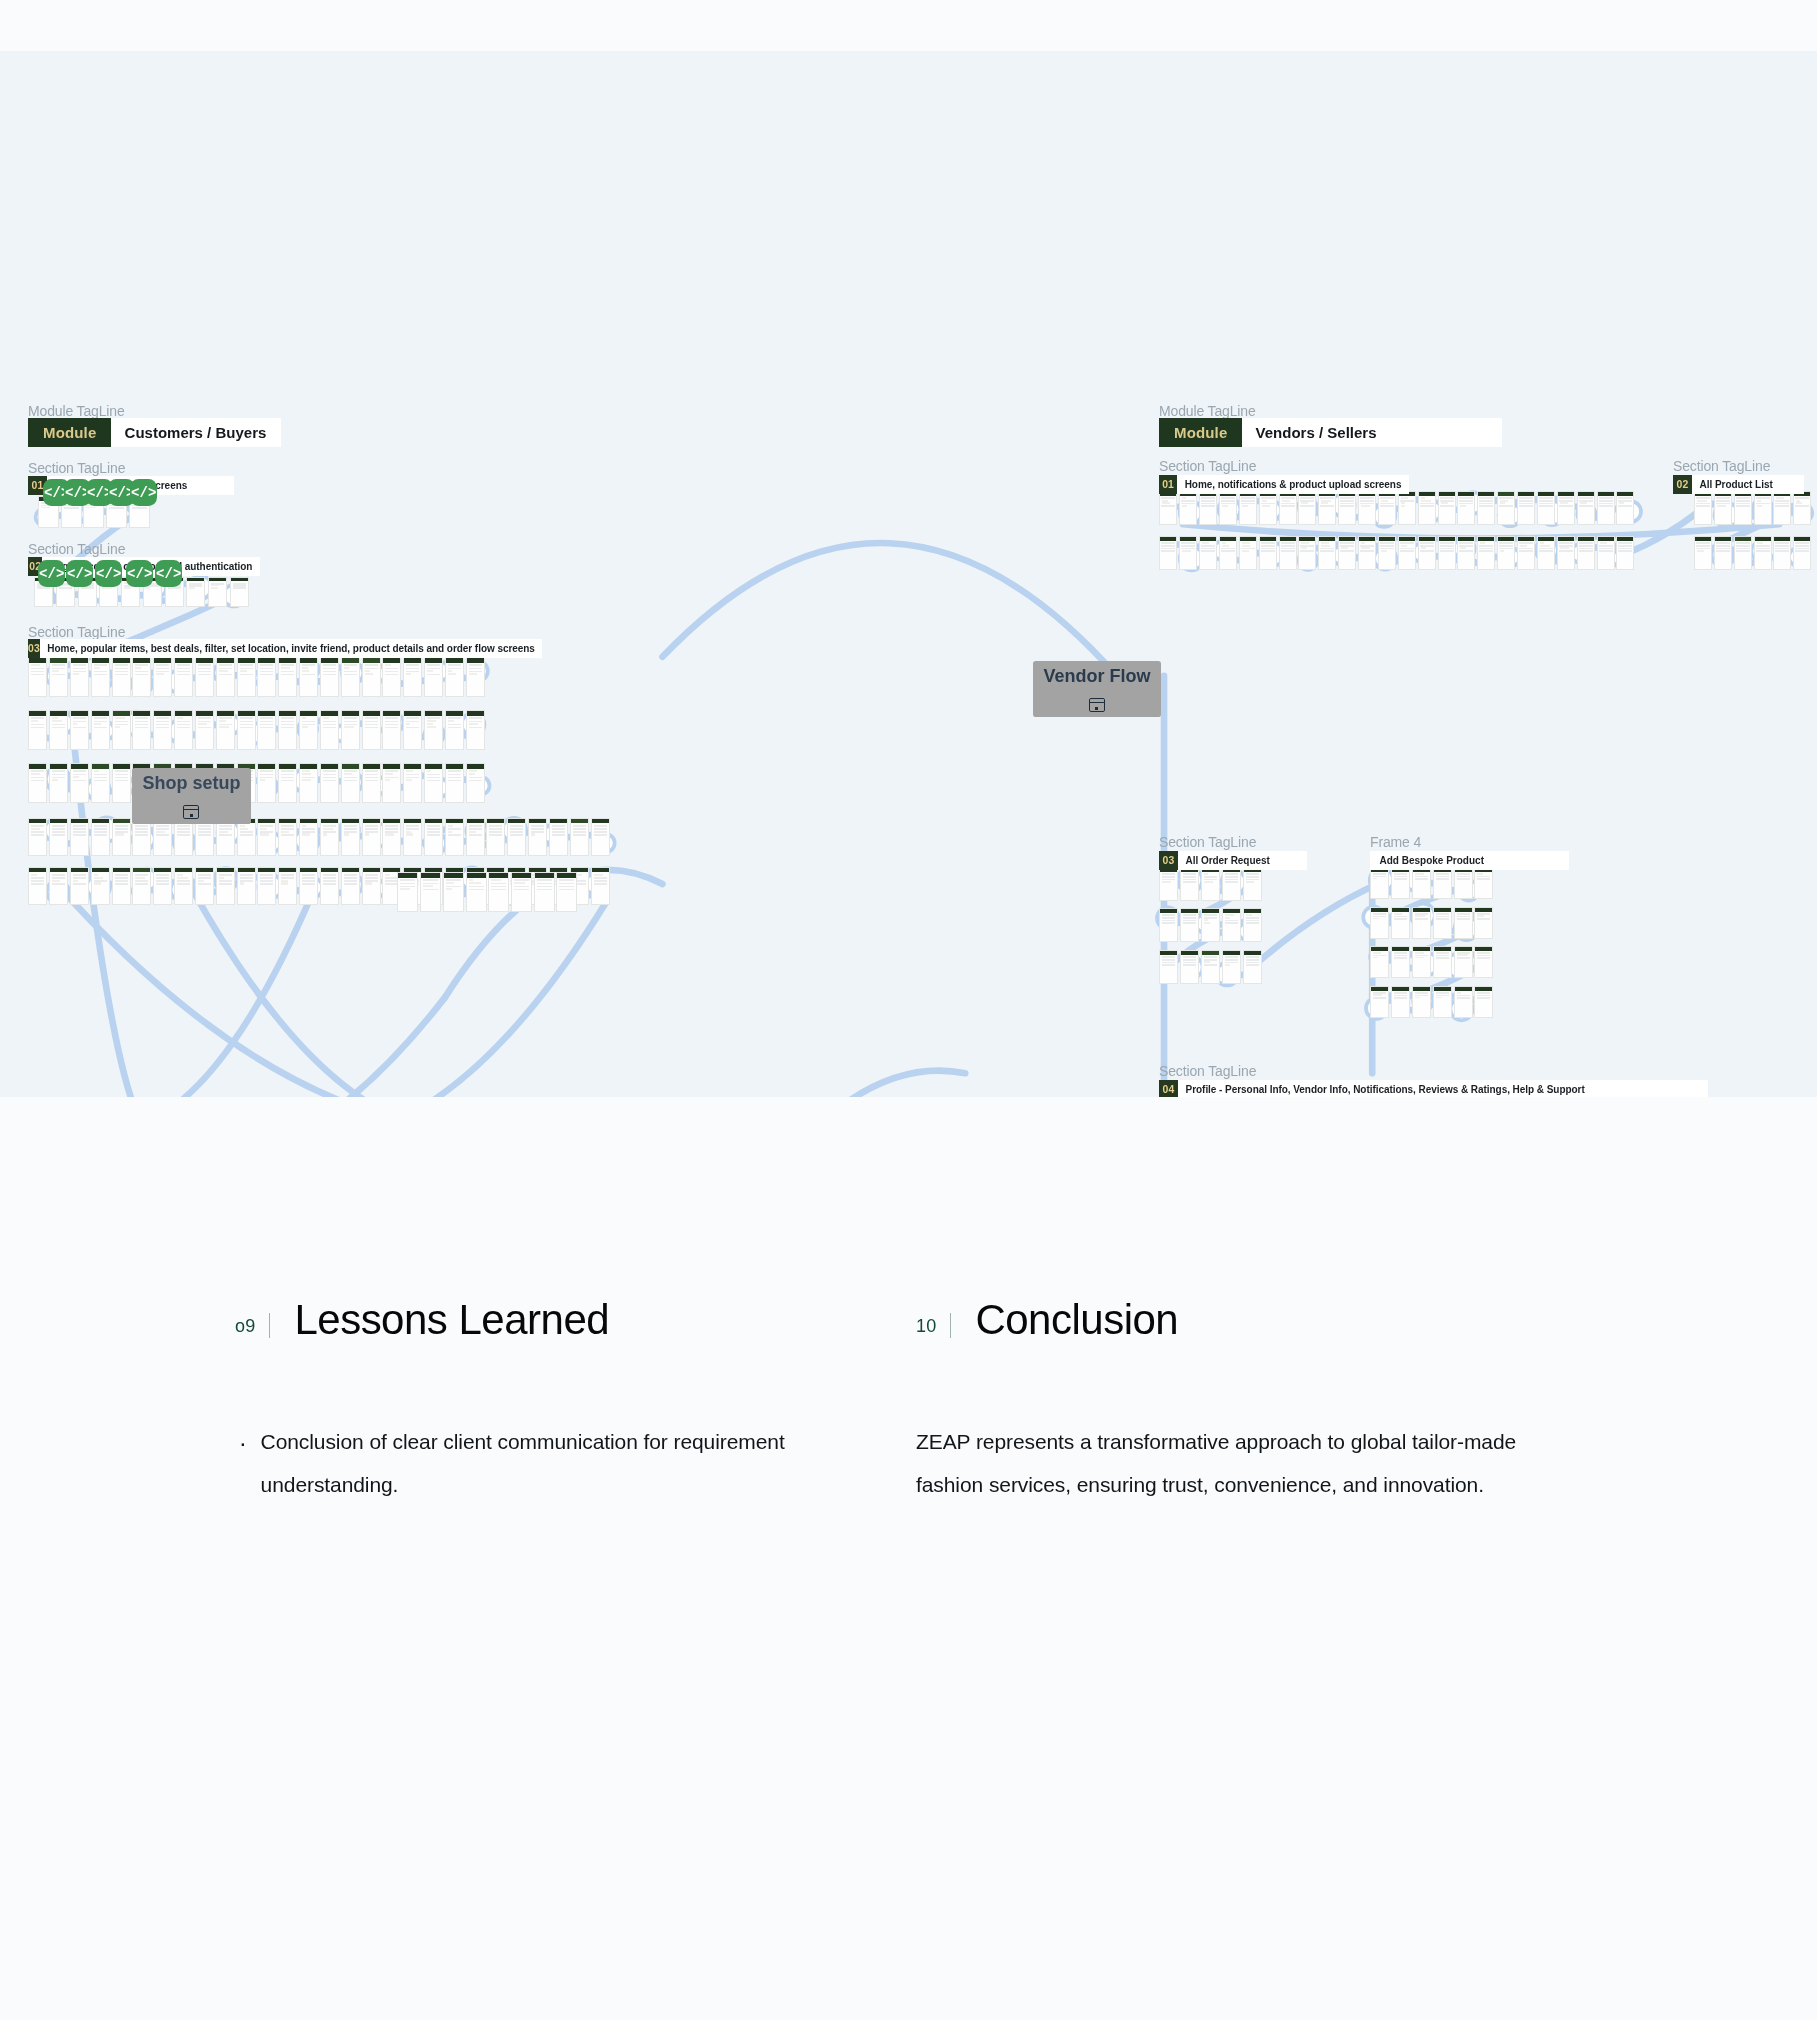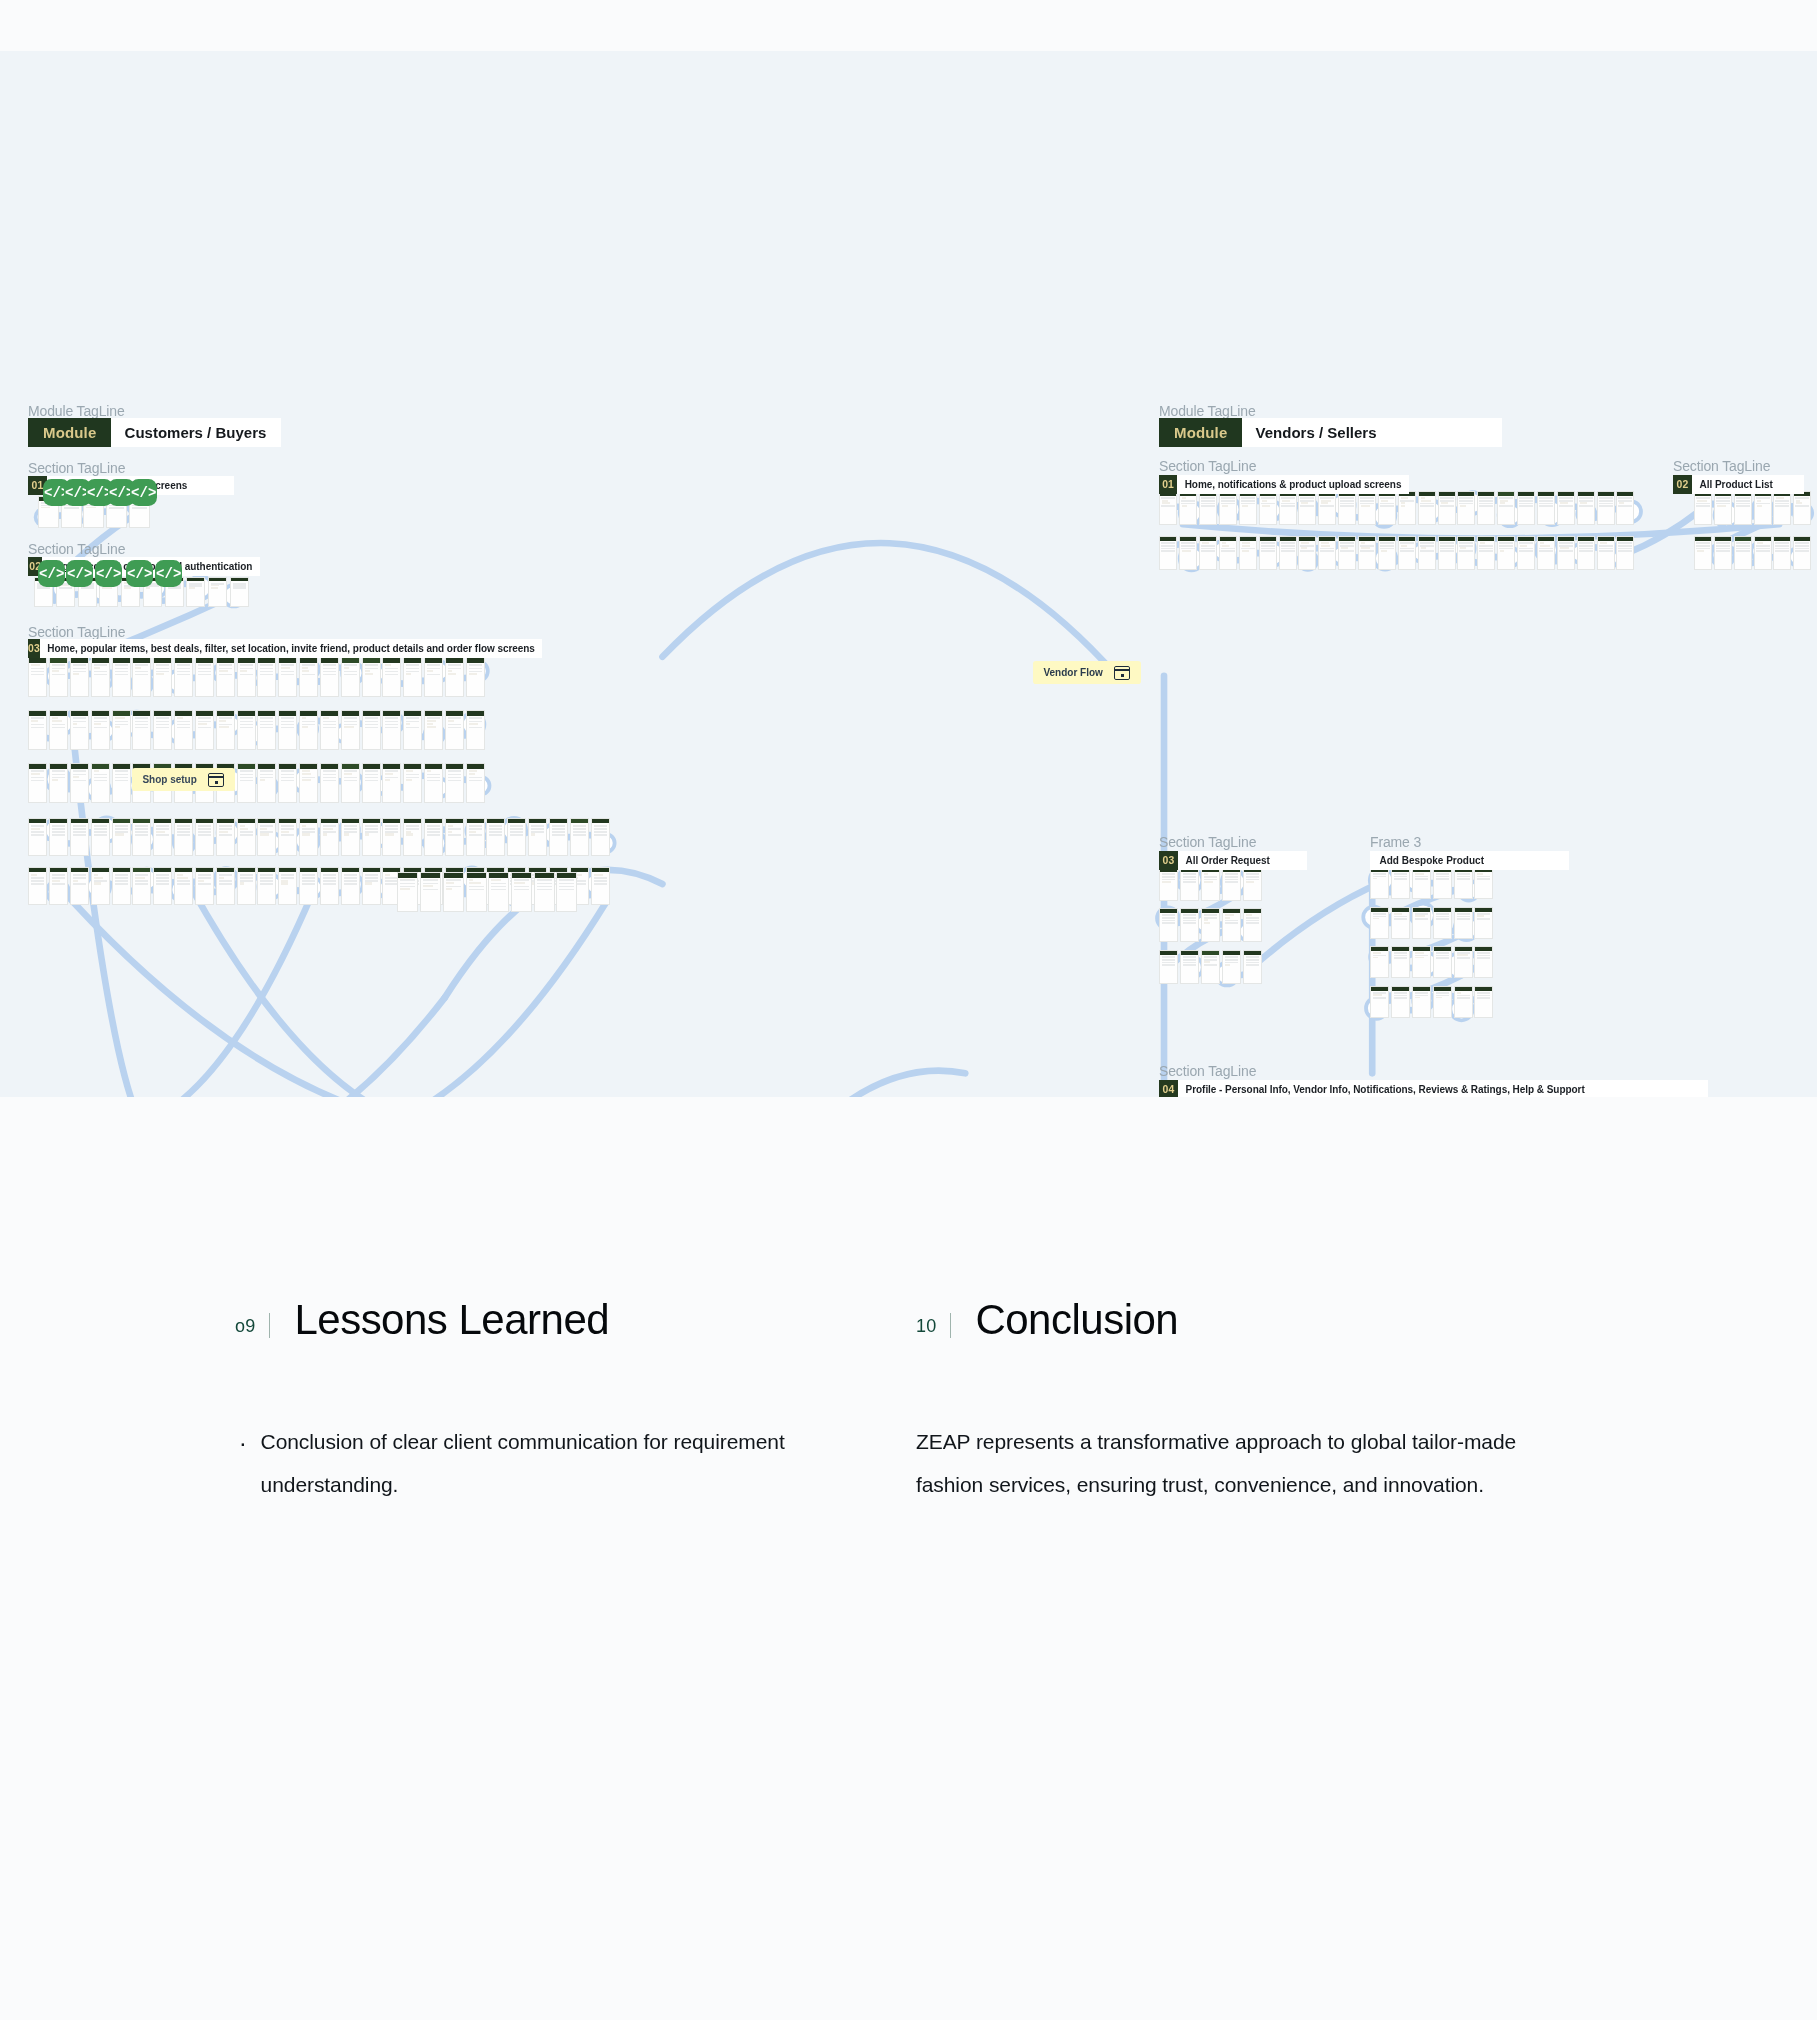--- a/index.html
+++ b/index.html
@@ -68,23 +68,23 @@
     display:flex;align-items:center;padding:0 7.6px;white-space:nowrap;
     letter-spacing:-.005em;
   }
   .frame-text{
     background:#ffffff;color:#1b1f24;font-weight:700;font-size:10px;
     display:flex;align-items:center;padding:0 9.5px;white-space:nowrap;
   }
 
   
   .flow-pill{
-    position:absolute;background:#fef9c3;border-radius:2.8px;
+    position:absolute;background:#a3a3a3;border-radius:2.8px;
     display:flex;align-items:center;gap:11.4px;padding:4.7px 10.4px;
-    font-size:10px;font-weight:600;color:#2a3b4d;white-space:nowrap;
+    font-size:18px;font-weight:600;color:#2a3b4d;white-space:nowrap;flex-direction:column;
   }
   .flow-pill.dim{color:#37485a;}
   .frame-icon{
     width:16px;height:14px;border:1.6px solid #1e2c3a;border-radius:1.9px;
     position:relative;flex:none;
   }
   .frame-icon:before{
     content:"";position:absolute;left:0;right:0;top:2.8px;height:1.5px;background:#1e2c3a;
   }
   .frame-icon:after{
@@ -2247,21 +2247,21 @@
         <div class="sec-badge">02</div>
         <div class="sec-text" style="flex:1;">All Product List</div>
       </div>
 
       <div class="fig-label" style="left:1159px;top:783px;">Section TagLine</div>
       <div class="sectionrow" style="left:1159px;top:800px;width:148px;">
         <div class="sec-badge">03</div>
         <div class="sec-text" style="flex:1;">All Order Request</div>
       </div>
 
-      <div class="fig-label" style="left:1370px;top:783px;">Frame 3</div>
+      <div class="fig-label" style="left:1370px;top:783px;">Frame 4</div>
       <div class="sectionrow" style="left:1370px;top:800px;width:199px;">
         <div class="frame-text" style="flex:1;">Add Bespoke Product</div>
       </div>
 
       <div class="fig-label" style="left:1159px;top:1012px;">Section TagLine</div>
       <div class="sectionrow" style="left:1159px;top:1029px;width:549px;">
         <div class="sec-badge">04</div>
         <div class="sec-text" style="flex:1;">Profile - Personal Info, Vendor Info, Notifications, Reviews &amp; Ratings, Help &amp; Support</div>
       </div>
 

